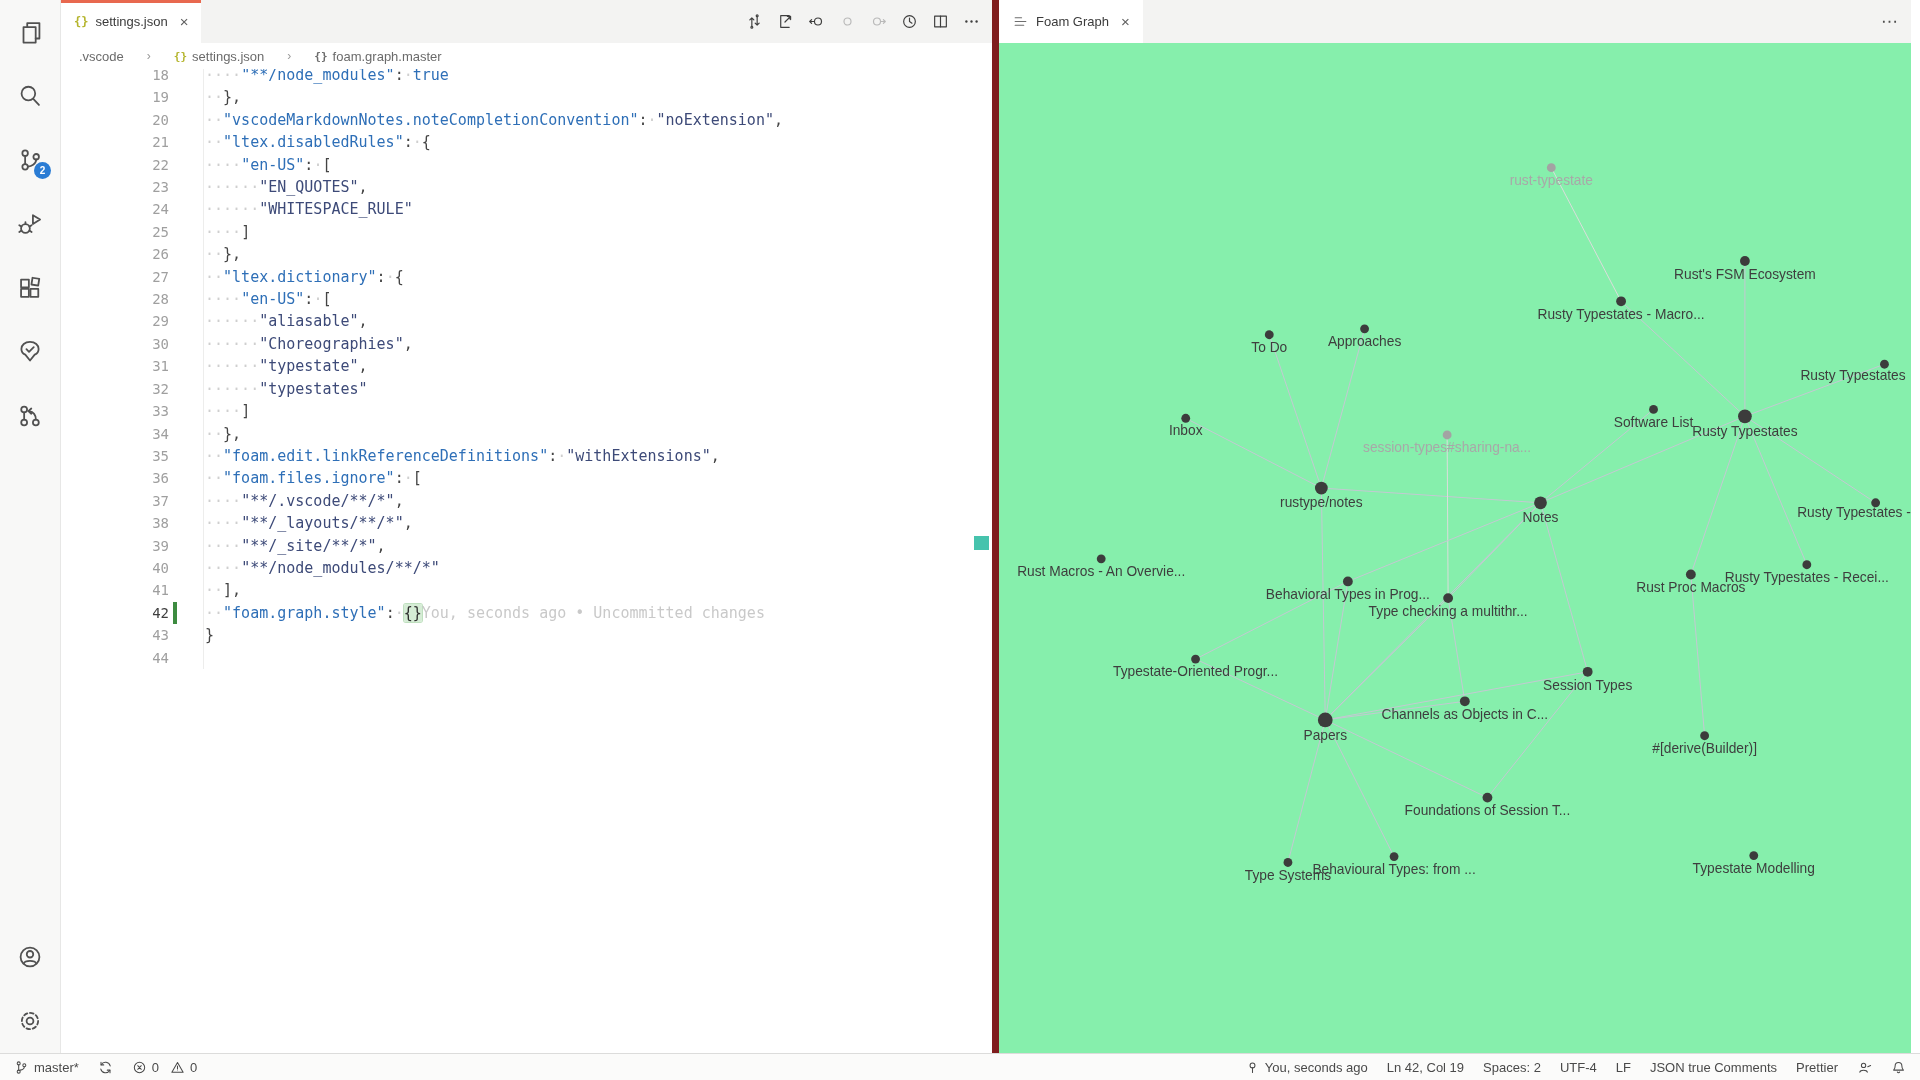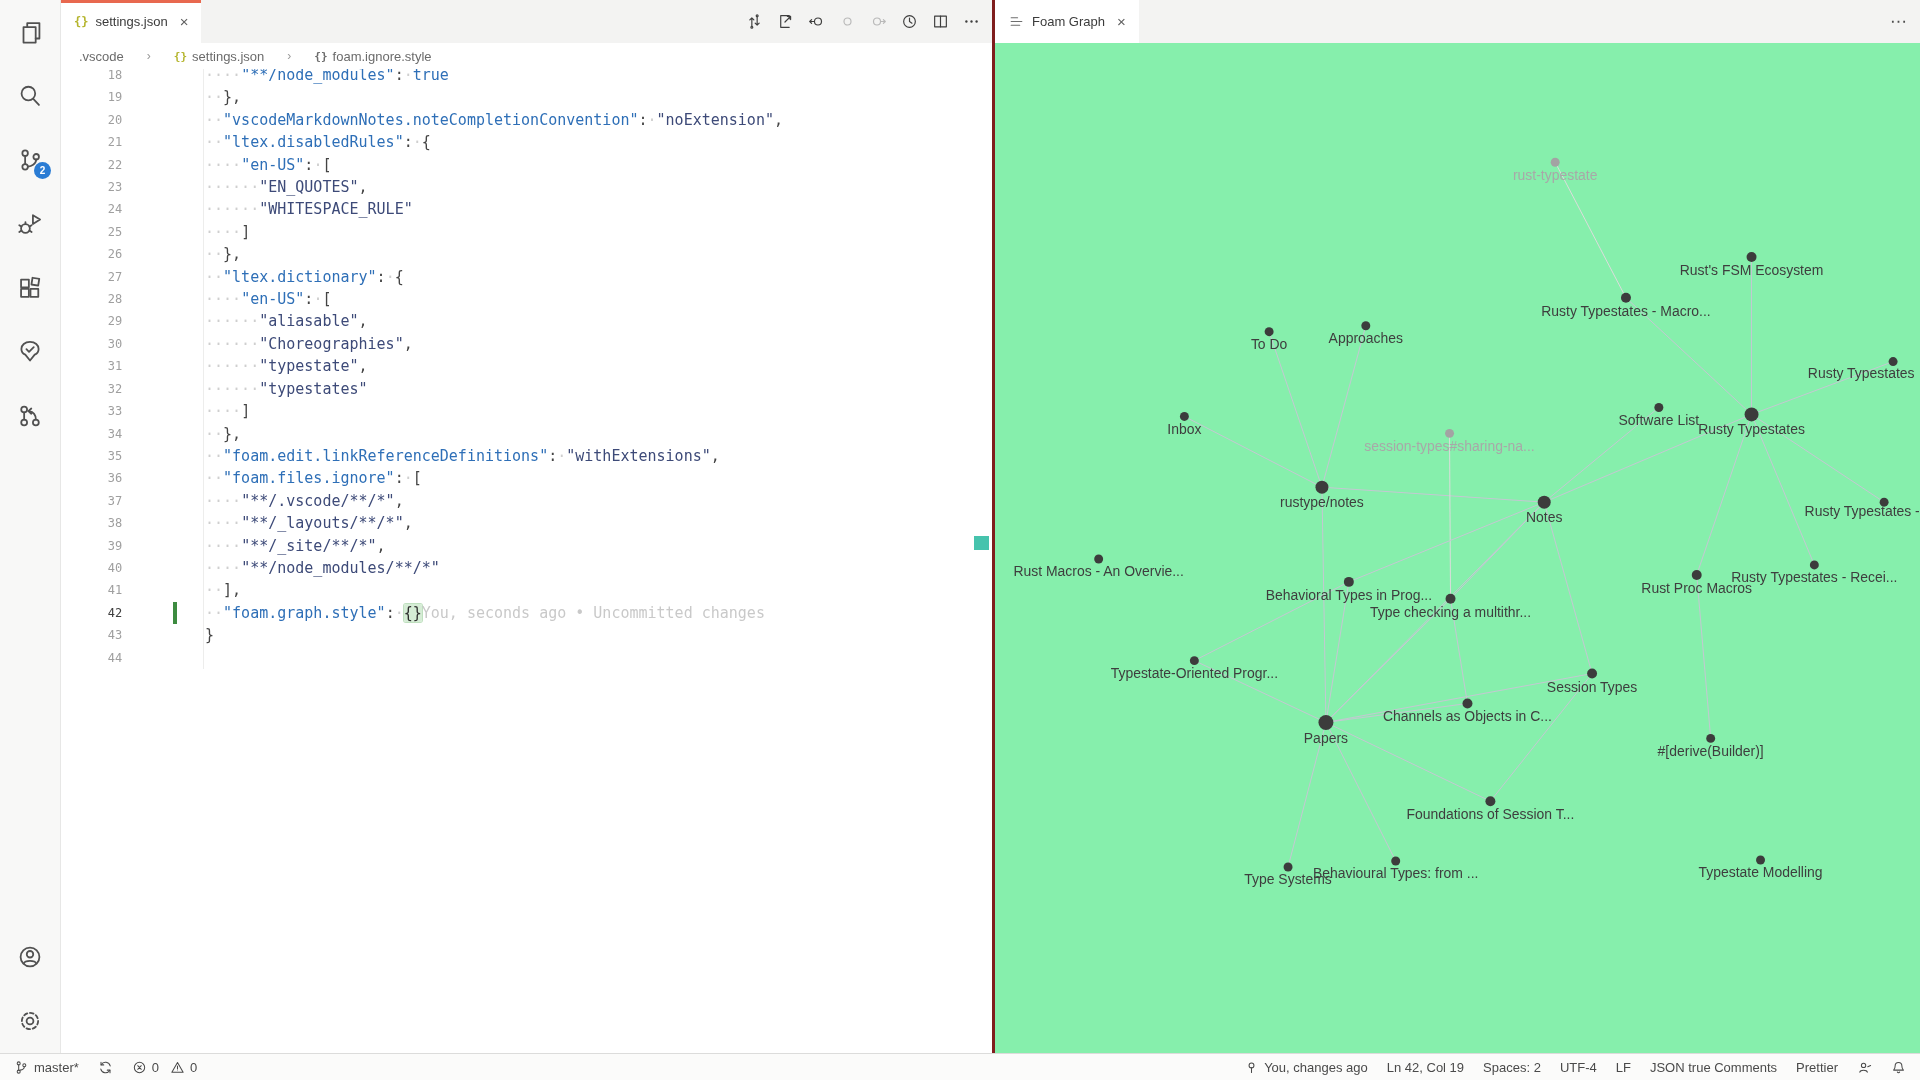--- a/index.html
+++ b/index.html
@@ -10,42 +10,42 @@
     border-right:1px solid #e7e7e6;display:flex;flex-direction:column;justify-content:space-between;}
   .ab-col{display:flex;flex-direction:column;}
   .ab-item{height:64px;display:flex;align-items:center;justify-content:center;color:#515151;position:relative;}
   .ab-item svg{width:26px;height:26px;}
   .ab-badge{position:absolute;right:9px;bottom:13px;min-width:17px;height:17px;border-radius:9px;
     background:var(--badge_blue);color:#fff;font-size:10px;font-weight:bold;display:flex;
     align-items:center;justify-content:center;padding:0 2px;box-sizing:border-box;}
   
   .group{position:absolute;top:0;bottom:27px;background:#fff;}
   .group.left{left:61px;width:931px;}
-  .group.right{left:992px;right:0;border-left:3px solid #7f1d1d;}
+  .group.right{left:992px;right:9px;border-left:7px solid #7f1d1d;}
   .tabbar{height:43px;background:#f3f3f2;display:flex;align-items:stretch;position:relative;flex:none;}
   .tab{display:flex;align-items:center;gap:7px;padding:0 13px;background:#fff;font-size:13px;
        color:#3b3b3b;position:relative;}
   .tab.accent:before{content:"";position:absolute;left:0;right:0;top:0;height:3px;background:var(--tab_accent);}
   .tab .close{color:#5f5f5f;font-size:15px;margin-left:5px;line-height:1;}
   .json-glyph{font-family:"DejaVu Sans Mono",monospace;font-weight:700;font-size:12px;}
   .toolbar{position:absolute;right:12px;top:0;height:43px;display:flex;align-items:center;gap:14px;}
   .tb-icon{width:17px;height:17px;color:#3e3e3e;}
   .tb-icon.dim{color:#b9b9b9;}
   .tb-icon svg{width:17px;height:17px;}
   .more-glyph{color:#4d4d4d;font-size:17px;letter-spacing:1px;}
   
   .breadcrumb{height:26px;display:flex;align-items:center;padding-left:18px;font-size:13px;
     color:#6b6b6b;gap:23px;background:#fff;}
   .bc-sep{color:#9a9a9a;font-size:12px;}
   .bc-item{display:flex;align-items:center;gap:5px;}
   
   .code-wrap{position:relative;height:calc(100% - 69px);overflow:hidden;}
   .code{margin-top:-5px;font-family:"DejaVu Sans Mono",monospace;font-size:15px;line-height:22.4px;white-space:pre;}
   .line{display:flex;}
-  .num{width:108px;text-align:center;color:var(--line_no);font-size:12px;flex:none;}
+  .num{width:108px;text-align:right;color:var(--line_no);font-size:14px;flex:none;}
   .line.active .num{color:var(--active_line_no);}
   .deco{width:34px;flex:none;border-right:1px solid #ededec;position:relative;margin-right:1px;}
   .added{position:absolute;left:4px;top:0;height:100%;width:4px;background:var(--git_added);}
   .tk-key{color:var(--key_blue);}
   .tk-str{color:var(--string_navy);}
   .tk-pu{color:var(--punct_gray);}
   .tk-kw{color:var(--key_blue);}
   .tk-ws{color:var(--ws_dot);}
   .tk-hl{background:var(--bracket_hl);border-radius:2px;color:#2f2f2f;box-shadow:0 0 0 1px #bfe0bf;}
   .blame{color:var(--blame_gray);}
@@ -224,21 +224,21 @@
           <span>.vscode</span>
         </span>
         <span class="bc-sep">›</span>
         <span class="bc-item">
           <span class="json-glyph" style="font-size: 11px; color: var(--json_icon_yellow);">{}</span>
           <span>settings.json</span>
         </span>
         <span class="bc-sep">›</span>
         <span class="bc-item">
           <span class="json-glyph" style="font-size: 11px; color: var(--json_icon_gray);">{}</span>
-          <span>foam.ignore.style</span>
+          <span>foam.graph.master</span>
         </span>
       </div>
     <div class="code-wrap">
       <div class="code" id="code"><div class="line"><span class="num">18</span><span class="deco"></span><span><span class="tk-ws">····</span><span class="tk-key">"**/node_modules"</span><span class="tk-pu">:</span><span class="tk-ws">·</span><span class="tk-kw">true</span></span></div><div class="line"><span class="num">19</span><span class="deco"></span><span><span class="tk-ws">··</span><span class="tk-pu">},</span></span></div><div class="line"><span class="num">20</span><span class="deco"></span><span><span class="tk-ws">··</span><span class="tk-key">"vscodeMarkdownNotes.noteCompletionConvention"</span><span class="tk-pu">:</span><span class="tk-ws">·</span><span class="tk-str">"noExtension"</span><span class="tk-pu">,</span></span></div><div class="line"><span class="num">21</span><span class="deco"></span><span><span class="tk-ws">··</span><span class="tk-key">"ltex.disabledRules"</span><span class="tk-pu">:</span><span class="tk-ws">·</span><span class="tk-pu">{</span></span></div><div class="line"><span class="num">22</span><span class="deco"></span><span><span class="tk-ws">····</span><span class="tk-key">"en-US"</span><span class="tk-pu">:</span><span class="tk-ws">·</span><span class="tk-pu">[</span></span></div><div class="line"><span class="num">23</span><span class="deco"></span><span><span class="tk-ws">······</span><span class="tk-str">"EN_QUOTES"</span><span class="tk-pu">,</span></span></div><div class="line"><span class="num">24</span><span class="deco"></span><span><span class="tk-ws">······</span><span class="tk-str">"WHITESPACE_RULE"</span></span></div><div class="line"><span class="num">25</span><span class="deco"></span><span><span class="tk-ws">····</span><span class="tk-pu">]</span></span></div><div class="line"><span class="num">26</span><span class="deco"></span><span><span class="tk-ws">··</span><span class="tk-pu">},</span></span></div><div class="line"><span class="num">27</span><span class="deco"></span><span><span class="tk-ws">··</span><span class="tk-key">"ltex.dictionary"</span><span class="tk-pu">:</span><span class="tk-ws">·</span><span class="tk-pu">{</span></span></div><div class="line"><span class="num">28</span><span class="deco"></span><span><span class="tk-ws">····</span><span class="tk-key">"en-US"</span><span class="tk-pu">:</span><span class="tk-ws">·</span><span class="tk-pu">[</span></span></div><div class="line"><span class="num">29</span><span class="deco"></span><span><span class="tk-ws">······</span><span class="tk-str">"aliasable"</span><span class="tk-pu">,</span></span></div><div class="line"><span class="num">30</span><span class="deco"></span><span><span class="tk-ws">······</span><span class="tk-str">"Choreographies"</span><span class="tk-pu">,</span></span></div><div class="line"><span class="num">31</span><span class="deco"></span><span><span class="tk-ws">······</span><span class="tk-str">"typestate"</span><span class="tk-pu">,</span></span></div><div class="line"><span class="num">32</span><span class="deco"></span><span><span class="tk-ws">······</span><span class="tk-str">"typestates"</span></span></div><div class="line"><span class="num">33</span><span class="deco"></span><span><span class="tk-ws">····</span><span class="tk-pu">]</span></span></div><div class="line"><span class="num">34</span><span class="deco"></span><span><span class="tk-ws">··</span><span class="tk-pu">},</span></span></div><div class="line"><span class="num">35</span><span class="deco"></span><span><span class="tk-ws">··</span><span class="tk-key">"foam.edit.linkReferenceDefinitions"</span><span class="tk-pu">:</span><span class="tk-ws">·</span><span class="tk-str">"withExtensions"</span><span class="tk-pu">,</span></span></div><div class="line"><span class="num">36</span><span class="deco"></span><span><span class="tk-ws">··</span><span class="tk-key">"foam.files.ignore"</span><span class="tk-pu">:</span><span class="tk-ws">·</span><span class="tk-pu">[</span></span></div><div class="line"><span class="num">37</span><span class="deco"></span><span><span class="tk-ws">····</span><span class="tk-str">"**/.vscode/**/*"</span><span class="tk-pu">,</span></span></div><div class="line"><span class="num">38</span><span class="deco"></span><span><span class="tk-ws">····</span><span class="tk-str">"**/_layouts/**/*"</span><span class="tk-pu">,</span></span></div><div class="line"><span class="num">39</span><span class="deco"></span><span><span class="tk-ws">····</span><span class="tk-str">"**/_site/**/*"</span><span class="tk-pu">,</span></span></div><div class="line"><span class="num">40</span><span class="deco"></span><span><span class="tk-ws">····</span><span class="tk-str">"**/node_modules/**/*"</span></span></div><div class="line"><span class="num">41</span><span class="deco"></span><span><span class="tk-ws">··</span><span class="tk-pu">],</span></span></div><div class="line active"><span class="num">42</span><span class="deco"><span class="added"></span></span><span><span class="tk-ws">··</span><span class="tk-key">"foam.graph.style"</span><span class="tk-pu">:</span><span class="tk-ws">·</span><span class="tk-hl">{}</span><span class="blame">You, seconds ago • Uncommitted changes</span></span></div><div class="line"><span class="num">43</span><span class="deco"></span><span><span class="tk-pu">}</span></span></div><div class="line"><span class="num">44</span><span class="deco"></span><span></span></div></div>
       <div class="ruler-marker"></div>
     </div>
   </div>
 
   <div class="group right">
     <div class="tabbar">
@@ -389,21 +389,21 @@
         </div>
       </div>
     <div class="sb-side" id="sb-right">
         <div class="sb-item">
           <span>
             <svg viewBox="0 0 16 16" fill="none" stroke="currentColor" stroke-width="1.1" stroke-linecap="round" stroke-linejoin="round">
               <circle cx="8" cy="5.8" r="2.6"></circle>
               <path d="M8 8.4v5"></path>
             </svg>
           </span>
-          <span>You, changes ago</span>
+          <span>You, seconds ago</span>
         </div>
         <div class="sb-item">
           <span>Ln 42, Col 19</span>
         </div>
         <div class="sb-item">
           <span>Spaces: 2</span>
         </div>
         <div class="sb-item">
           <span>UTF-4</span>
         </div>

